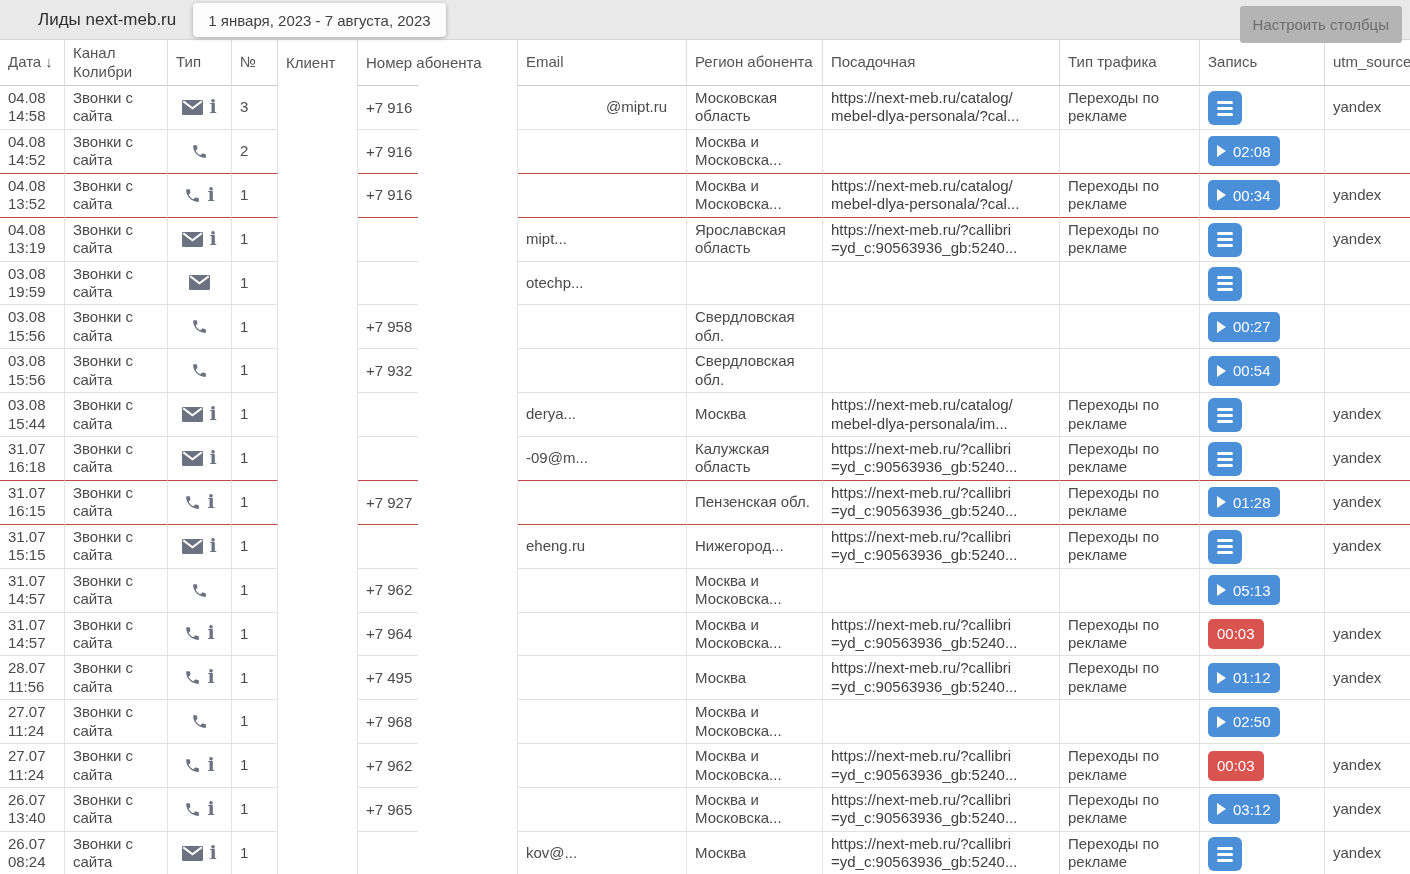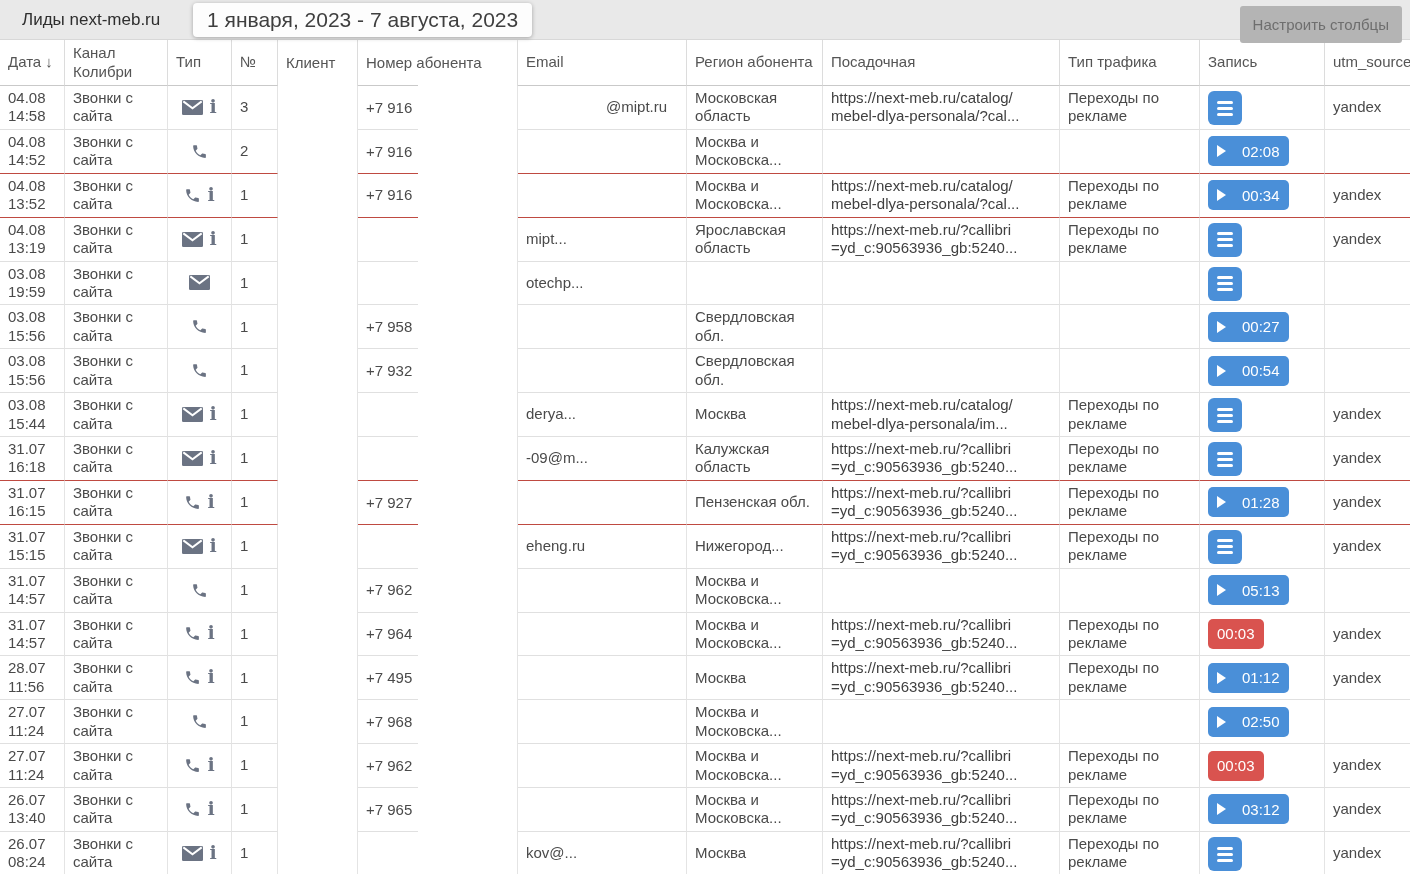--- a/index.html
+++ b/index.html
@@ -4,28 +4,28 @@
 <style>
   html,body{margin:0;padding:0;}
   body{
     width:1410px;height:874px;overflow:hidden;background:#fff;
     font-family:"Liberation Sans","DejaVu Sans",sans-serif;
     color:#4a4a4a;font-size:15px;
   }
   
   .topbar{
     height:40px;background:#e9e9e9;border-bottom:1px solid #d8d8d8;
-    display:flex;align-items:center;box-sizing:border-box;position:relative;
+    display:flex;align-items:center;box-sizing:border-box;position:relative;padding-left:16px;
   }
   .page-title{margin-left:22px;font-size:17px;color:#2e2e2e;white-space:nowrap;}
   .date-chip{
     position:absolute;left:193px;top:3px;height:34px;min-width:253px;
     background:#fdfdfd;border-radius:4px;box-shadow:0 1px 4px rgba(0,0,0,.3);
     display:flex;align-items:center;justify-content:center;
-    font-size:21px;color:#3f3f3f;padding:0 14px;box-sizing:border-box;cursor:pointer;
+    font-size:15px;color:#3f3f3f;padding:0 14px;box-sizing:border-box;cursor:pointer;
   }
   .topbar-actions{position:absolute;right:8px;top:6px;display:flex;gap:8px;}
   .gbtn{
     height:37px;background:#b4b4b4;border:none;border-radius:3px;
     color:#6e6e6e;font-size:15px;font-family:inherit;
     display:flex;align-items:center;gap:7px;padding:0 13px;cursor:pointer;
   }
   .dl-icon{display:inline-flex;line-height:0;}
   
   table.tbl{border-collapse:separate;border-spacing:0;table-layout:fixed;width:1410px;}
@@ -63,21 +63,21 @@
   .date-cell div{white-space:nowrap;}
   
   .rec-cell{text-align:right;padding-right:5px;}
   .rec-text{
     width:34px;height:34px;background:#4a8fd8;border-radius:6px;border:none;cursor:pointer;
     display:inline-flex;flex-direction:column;align-items:center;justify-content:center;gap:3px;
   }
   .rec-text .bar{width:16px;height:3px;background:#fff;border-radius:2px;}
   .rec-play,.rec-missed{
     height:30px;border-radius:5px;border:none;cursor:pointer;color:#fff;
-    font-size:15px;font-family:inherit;display:inline-flex;align-items:center;padding:0 9px;gap:16px;
+    font-size:15px;font-family:inherit;display:inline-flex;align-items:center;padding:0 9px;gap:7px;
   }
   .rec-play{background:#4a8fd8;}
   .rec-missed{background:#d9534f;}
   .play-tri{width:0;height:0;border-left:9px solid #fff;border-top:6px solid transparent;
     border-bottom:6px solid transparent;display:inline-block;}
   .email-frag{display:inline-block;}
 </style>
 </head>
 <body>
 

